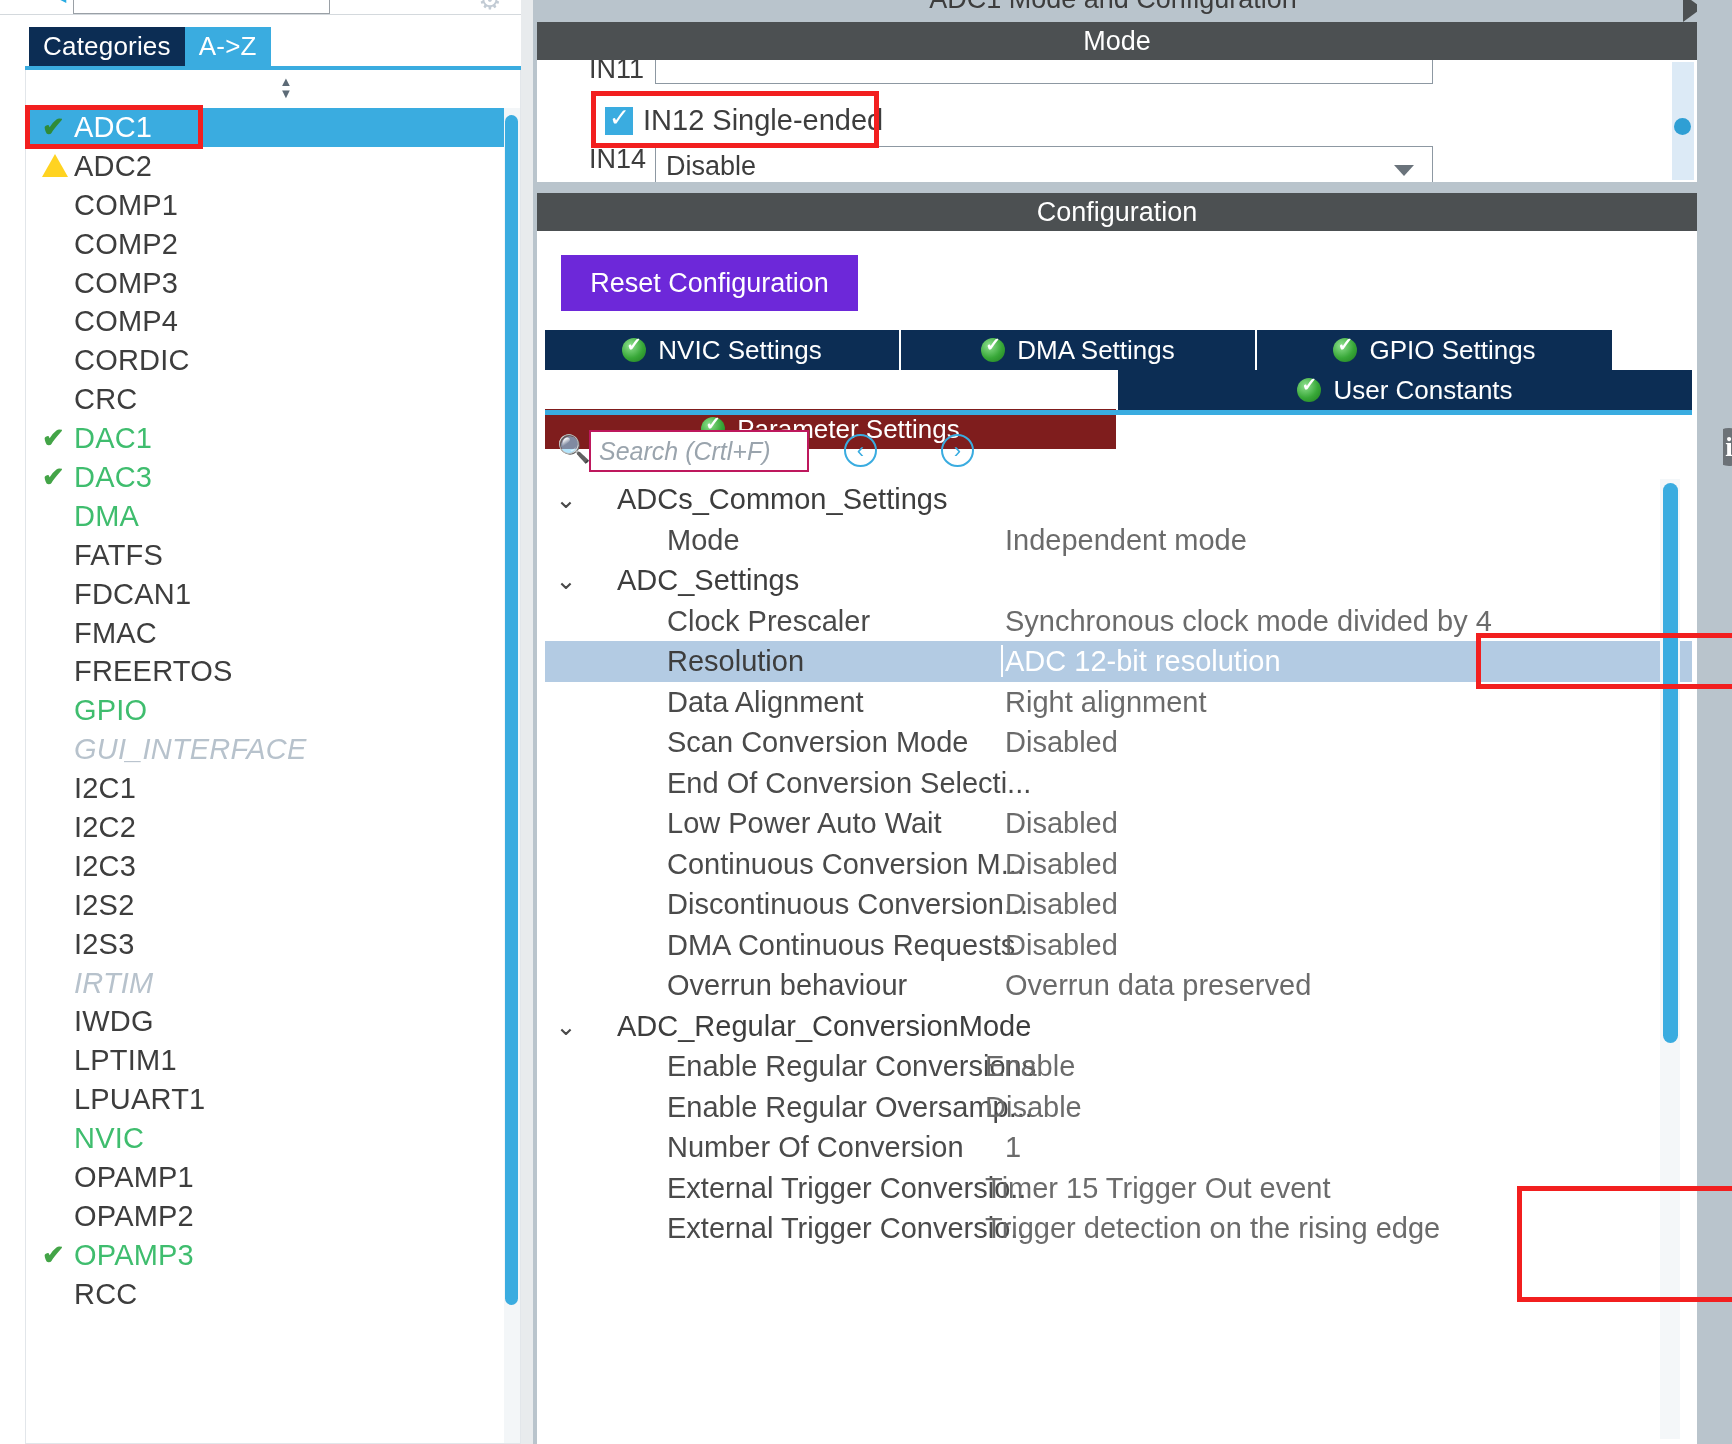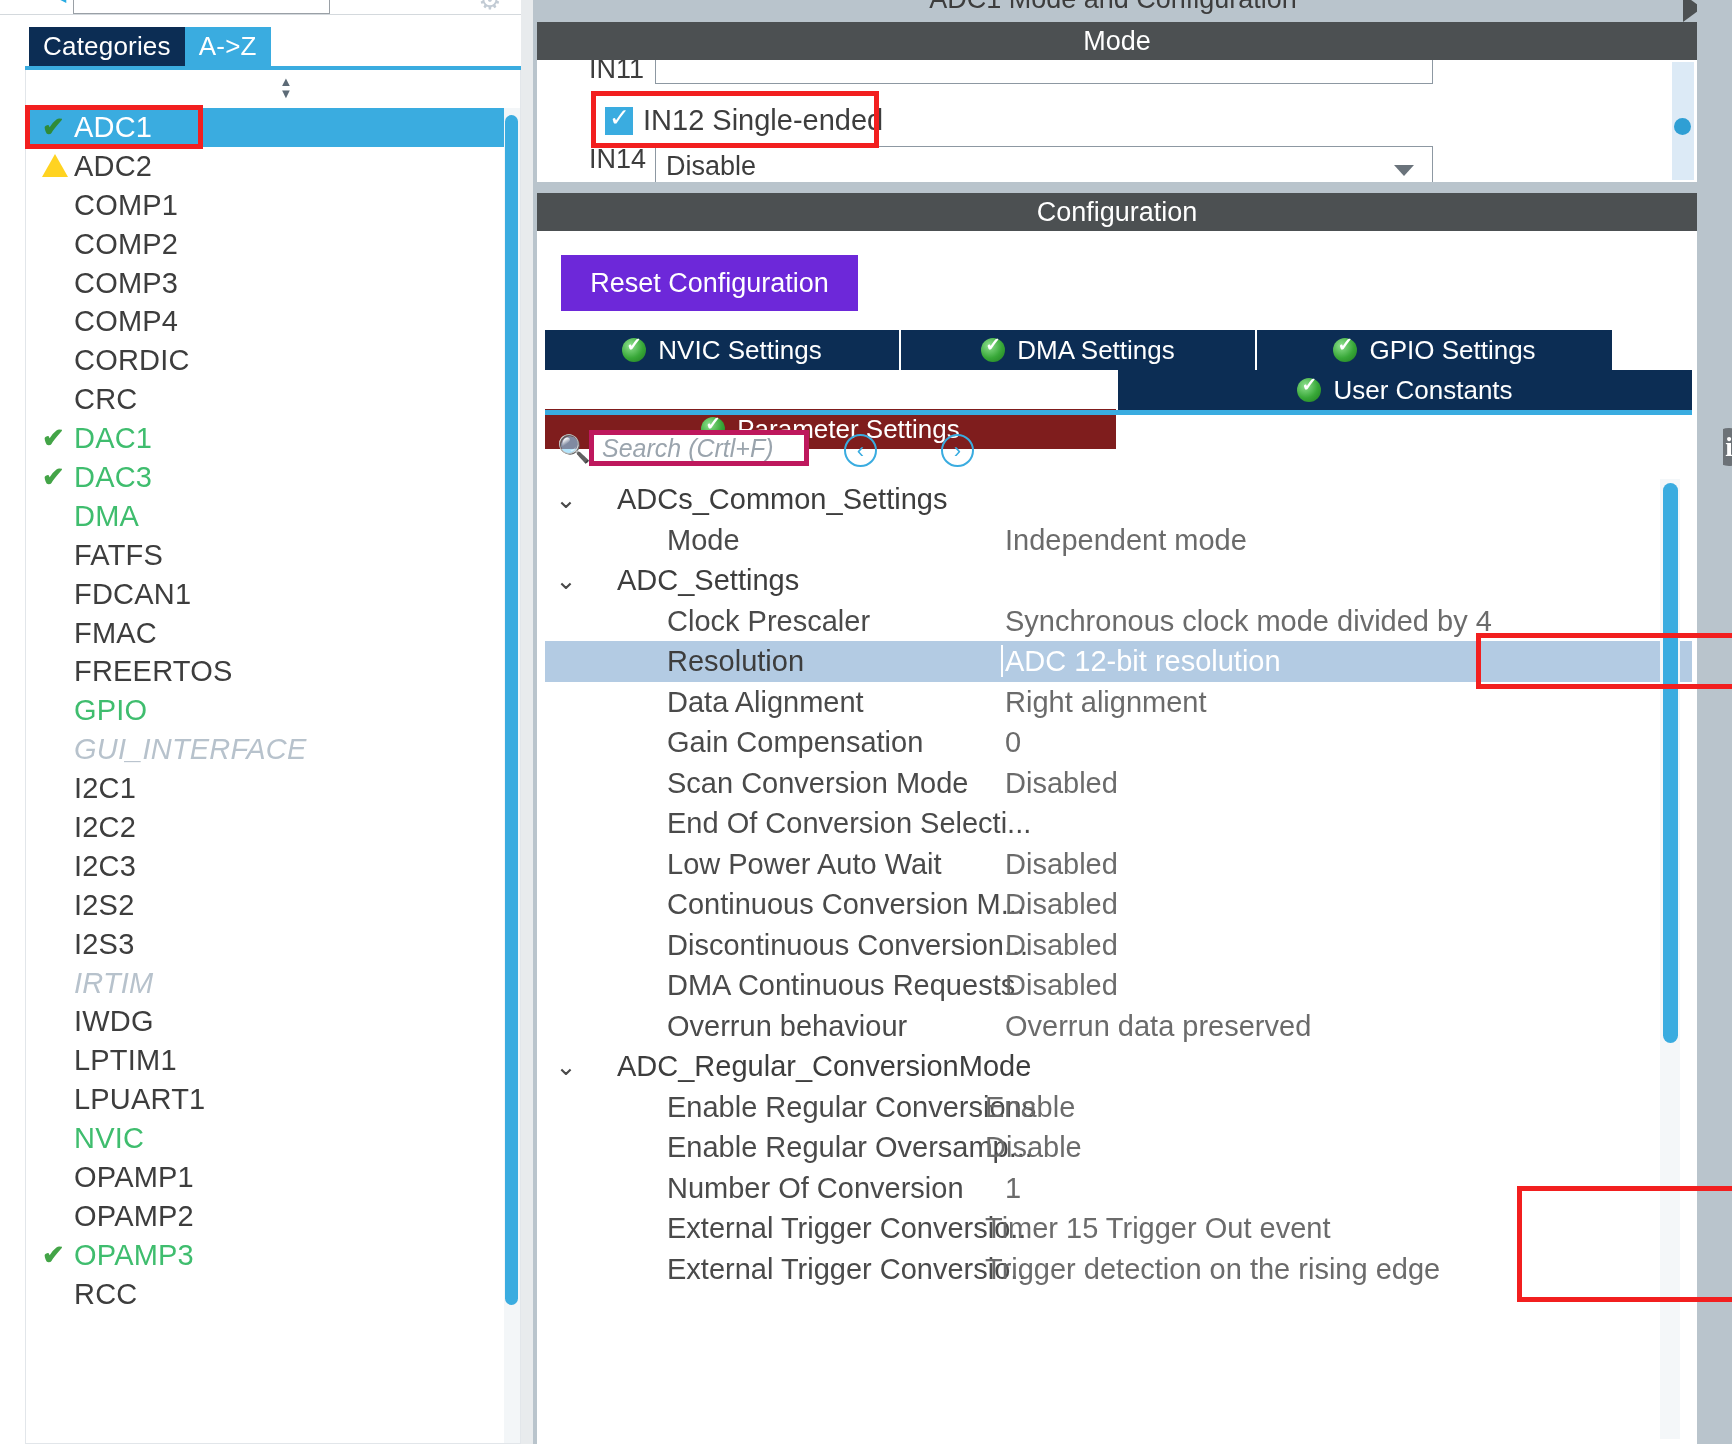--- a/index.html
+++ b/index.html
@@ -194,22 +194,22 @@
   }
   #tab-underline { position:absolute; left:8px; top:179px; width:1147px; height:5px; background:#3aace0; }
 
   
   #search-row { position:absolute; left:8px; top:192px; width:1147px; height:60px; }
   #search-icon {
     position:absolute; left:12px; top:13px; width:26px; height:26px;
     color:#2f9fd4; font-size:27px; line-height:26px;
   }
   #search-input {
-    position:absolute; left:44px; top:7px; width:220px; height:36px;
-    border:5px solid #be185d; background:#ffffff; padding:0 8px;
+    position:absolute; left:44px; top:7px; width:220px; height:42px;
+    border:2px solid #be185d; background:#ffffff; padding:0 8px;
     font-size:25px; font-style:italic; color:#9aa4ad;
     font-family:"Liberation Sans", sans-serif;
   }
   #search-input::placeholder { color:#9aa4ad; font-style:italic; }
   .navcirc {
     position:absolute; top:11px; width:33px; height:33px; border-radius:50%;
     border:2px solid #3aace0; color:#3aace0; font-size:22px;
     display:flex; align-items:center; justify-content:center; cursor:pointer;
   }
   #nav-prev { left:299px; }
@@ -522,24 +522,20 @@
           </div>
           <div class="prow selected">
             <span class="pname">Resolution</span>
             <span class="pval">ADC 12-bit resolution</span>
           </div>
           <div class="prow">
             <span class="pname">Data Alignment</span>
             <span class="pval">Right alignment</span>
           </div>
           <div class="prow">
-            <span class="pname">Gain Compensation</span>
-            <span class="pval">0</span>
-          </div>
-          <div class="prow">
             <span class="pname">Scan Conversion Mode</span>
             <span class="pval">Disabled</span>
           </div>
           <div class="prow">
             <span class="pname">End Of Conversion Selecti...</span>
           </div>
           <div class="prow">
             <span class="pname">Low Power Auto Wait</span>
             <span class="pval">Disabled</span>
           </div>

